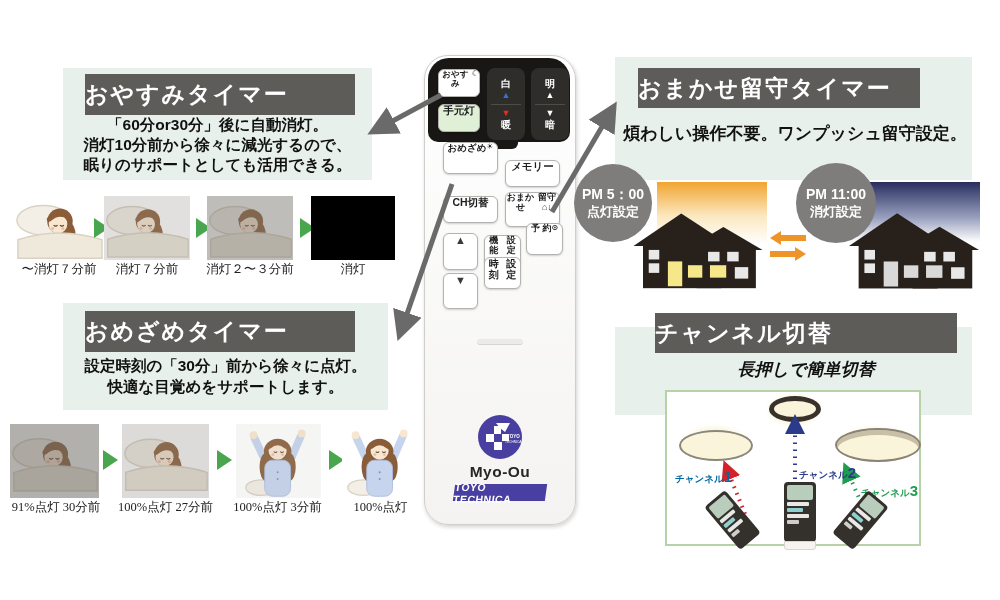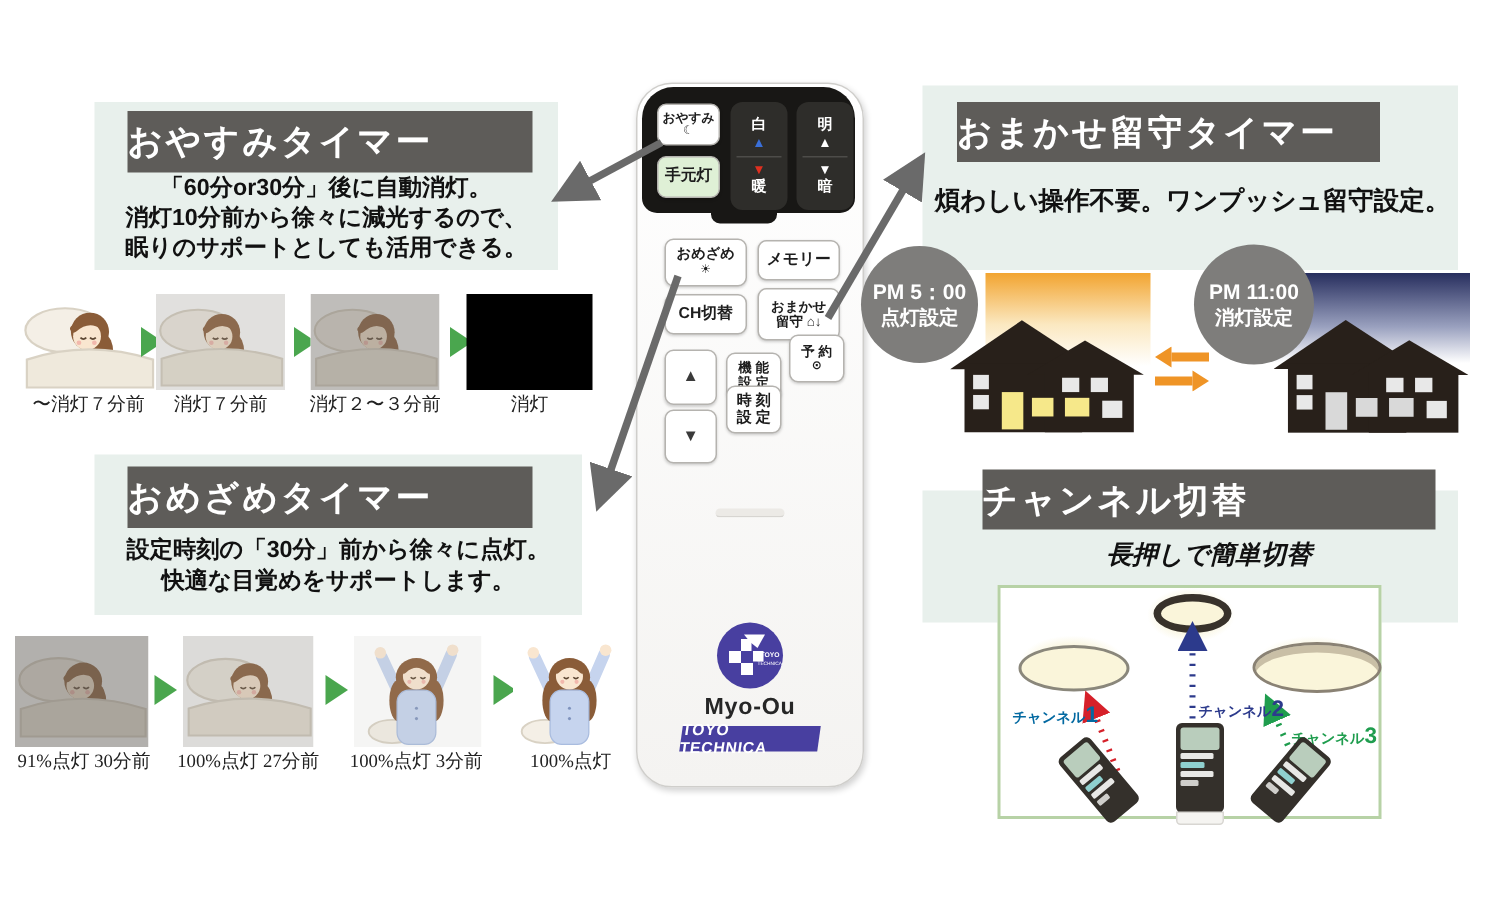--- a/index.html
+++ b/index.html
@@ -13,21 +13,21 @@
   .tile{position:absolute;overflow:hidden;}
   .tile svg{position:absolute;left:0;top:0;width:100%;height:100%;}
   .shade{position:absolute;inset:0;}
   .garrow{position:absolute;width:0;height:0;border-top:10px solid transparent;border-bottom:10px solid transparent;border-left:15px solid #4aa64e;}
   
   .remote{position:absolute;left:424px;top:55px;width:150px;height:468px;background:linear-gradient(180deg,#ffffff 0%,#f4f3f1 100%);
           border:1px solid #cfcecb;border-radius:24px;box-shadow:1px 2px 4px rgba(0,0,0,.18);}
   .rhead{position:absolute;left:3px;top:2px;width:142px;height:84px;background:#181715;border-radius:21px 21px 10px 10px;}
   .rtab{position:absolute;left:49px;top:84px;width:44px;height:9px;background:#181715;border-radius:0 0 6px 6px;}
   .rb{position:absolute;background:#fff;border:1px solid #b5b3af;border-radius:6px;box-shadow:0 1px 2px rgba(0,0,0,.18);
-      display:flex;flex-direction:column;align-items:center;justify-content:center;font-weight:bold;color:#1d1d1d;line-height:1.1;text-align:center;}
+      display:flex;flex-direction:row;justify-content:center;font-weight:bold;color:#1d1d1d;line-height:1.1;text-align:center;}
   .rocker{position:absolute;background:#2e2d2a;border-radius:8px;color:#fff;display:flex;flex-direction:column;align-items:center;
           justify-content:center;font-weight:bold;font-size:10px;line-height:1;padding:4px 0;gap:2px;}
   .rocker .div{width:80%;height:1px;background:#4d4c49;margin:2px 0;}
   .tri{font-size:9px;line-height:1;}
   .logo{position:absolute;left:52px;top:358px;width:46px;height:46px;}
   .model{position:absolute;left:0;top:407px;width:150px;text-align:center;font-size:15.5px;font-weight:bold;color:#262626;letter-spacing:.5px;}
   .badge{position:absolute;left:29px;top:428px;width:92px;height:17px;background:#483fa0;transform:skewX(-8deg);
          color:#fff;font-size:10.5px;font-weight:bold;display:flex;align-items:center;justify-content:center;letter-spacing:.5px;}
   
   .circle{position:absolute;border-radius:50%;background:#7e7d7b;color:#fff;display:flex;flex-direction:column;
@@ -194,21 +194,21 @@
       <span class="tri" style="color:#e03020;">▼</span>
       <span>暖</span>
     </div>
     <div class="rocker" style="left:106px;top:12px;width:38px;height:64px;">
       <span>明</span>
       <span class="tri">▲</span>
       <span class="div"></span>
       <span class="tri">▼</span>
       <span>暗</span>
     </div>
-    <div class="rb" style="left:18px;top:103px;width:53px;height:30px;font-size:9.5px;">
+    <div class="rb" style="left:18px;top:86px;width:53px;height:30px;font-size:9.5px;">
       <span>おめざめ</span>
       <span style="font-size:8px;">☀</span>
     </div>
     <div class="rb" style="left:80px;top:104px;width:53px;height:25px;font-size:10.5px;">
       <span>メモリー</span>
     </div>
     <div class="rb" style="left:18px;top:140px;width:53px;height:25px;font-size:10.5px;">
       <span>CH切替</span>
     </div>
     <div class="rb" style="left:80px;top:136px;width:53px;height:33px;font-size:9px;">

